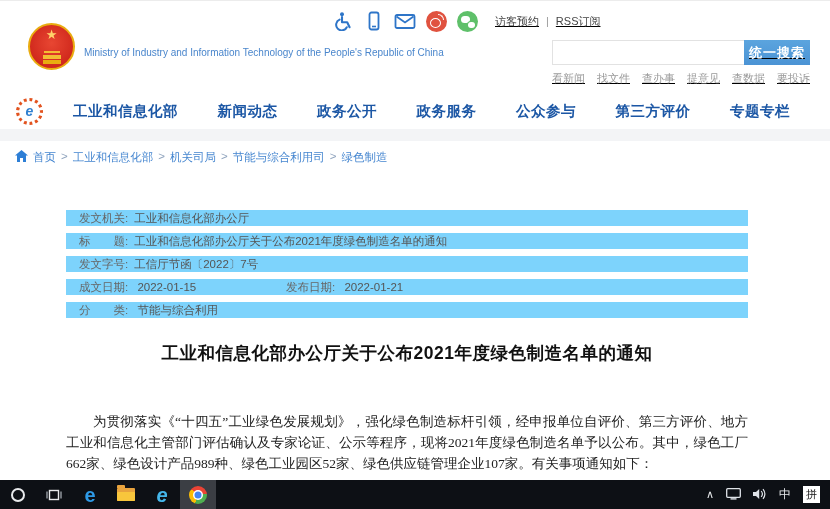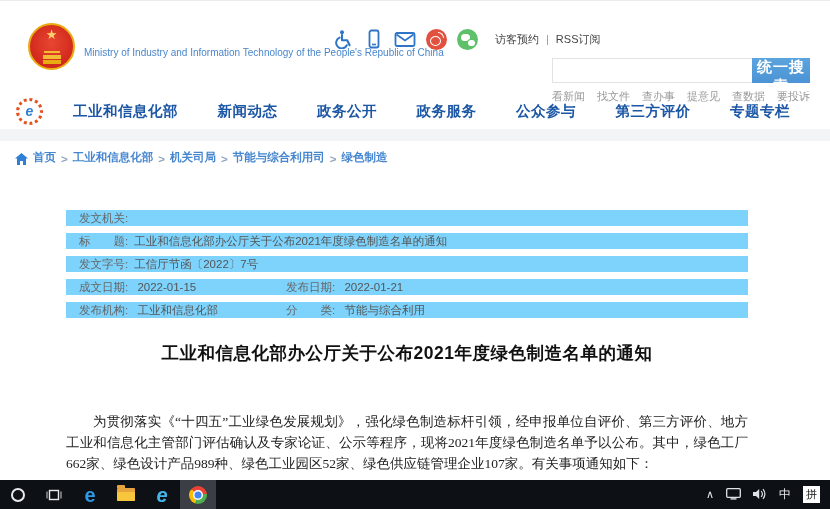--- a/index.html
+++ b/index.html
@@ -11,49 +11,49 @@
   
   .site-header { position:relative; height:92px; background:#fff; }
   .brand { position:absolute; left:28px; top:22px; display:flex; align-items:center; }
   .emblem { width:47px; height:47px; border-radius:50%; background:radial-gradient(circle at 50% 42%, #e84632 0%, #d0281c 72%); border:2px solid #e9ac10; position:relative; flex:none; }
   .emblem .star { position:absolute; top:3px; left:50%; transform:translateX(-50%); color:#ffd36b; font-size:13px; line-height:13px; }
   .emblem .gate { position:absolute; bottom:9px; left:50%; transform:translateX(-50%); width:18px; height:4px; background:#f3bd33; box-shadow:0 -5px 0 -1px #f3bd33, 0 5px 0 0 #e9ac10; }
   .brand-text { margin-left:9px; }
   .site-title { font-size:25px; font-weight:bold; color:#1c57a5; letter-spacing:1px; line-height:28px; }
   .site-subtitle { font-size:10px; color:#4a86cc; margin-top:12px; }
 
-  .header-right { position:absolute; right:20px; top:26px; width:258px; }
+  .header-right { position:absolute; right:20px; top:8px; width:258px;text-decoration:underline; }
   .icons-row { display:flex; align-items:center; justify-content:flex-start; height:24px; gap:9px; margin-left:-220px; width:478px; }
   .hicon { display:inline-flex; align-items:center; justify-content:center; width:22px; height:22px; cursor:pointer; }
   .weibo-badge { width:21px; height:21px; border-radius:50%; background:#e0523f; position:relative; }
   .weibo-badge::after { content:""; position:absolute; left:4px; top:7px; width:9px; height:8px; border:1.6px solid #fff; border-radius:50%; }
   .weibo-badge::before { content:""; position:absolute; right:3px; top:3px; width:5px; height:5px; border-top:1.5px solid #fff; border-right:1.5px solid #fff; border-radius:0 6px 0 0; }
   .wechat-badge { width:21px; height:21px; border-radius:50%; background:#5fc06a; position:relative; }
   .wechat-badge::before { content:""; position:absolute; left:4px; top:5px; width:9px; height:7px; background:#fff; border-radius:4px; }
   .wechat-badge::after { content:""; position:absolute; right:3px; bottom:4px; width:7px; height:6px; background:#fff; border-radius:3px; box-shadow:0 0 0 1px #5fc06a; }
   .top-text-links { margin-left:8px; font-size:11px; color:#444; white-space:nowrap; display:flex; gap:7px; align-items:center; }
   .top-text-links a { color:#444; text-decoration:none; cursor:pointer; }
   .top-text-links .sep { color:#999; }
 
   .search-row { display:flex; margin-top:7px; height:25px; width:258px; }
   .search-input { flex:1; border:1px solid #e2e2e2; border-right:none; background:#fff; outline:none; padding:0 8px; font-size:12px; }
-  .search-btn { width:58px; background:linear-gradient(#5ba4de,#4b93d4); color:#fff; border:none; font-size:15px; font-weight:bold; cursor:pointer; letter-spacing:1px; }
+  .search-btn { width:66px; background:linear-gradient(#5ba4de,#4b93d4); color:#fff; border:none; font-size:13px; font-weight:bold; cursor:pointer; letter-spacing:1px; }
   .quick-links { display:flex; justify-content:space-between; margin-top:6px; font-size:11px; color:#999; }
   .quick-links a { color:#999; text-decoration:none; cursor:pointer; }
 
   
   .main-nav { height:36px; display:flex; align-items:center; padding:0 28px 0 16px; background:#fff; }
   .gear-logo { width:27px; height:27px; border-radius:50%; border:3px dotted #e2531f; display:flex; align-items:center; justify-content:center; font-weight:bold; font-style:italic; color:#2e7fd0; font-size:14px; flex:none; margin-right:30px; }
   .nav-items { flex:1; display:flex; justify-content:space-between; padding-right:12px; }
   .nav-items a { font-size:14.5px; font-weight:bold; color:#1c57a5; text-decoration:none; cursor:pointer; letter-spacing:0.5px; }
 
   .gray-band { height:12px; background:#f3f4f6; }
 
   
-  .breadcrumb { display:flex; align-items:flex-end; padding:9px 0 10px 15px; font-size:11.5px; color:#4586d0;font-weight:bold; }
+  .breadcrumb { display:flex; align-items:flex-start; padding:9px 0 10px 15px; font-size:11.5px; color:#4586d0; }
   .breadcrumb .crumb { color:#4586d0; text-decoration:none; cursor:pointer; }
   .breadcrumb .bc-sep { color:#8fa3bd; margin:0 5px; }
   .home-ic { margin-right:5px; display:inline-flex; }
 
   
   .content { width:682px; margin:35px 0 0 66px; }
   .meta-table { width:100%; }
   .meta-row { background:#7dd3fc; height:16px; line-height:16px; margin-bottom:7px; padding-left:13px; font-size:11.5px; color:#5e5e5e; display:flex; }
   .meta-row .pair1 { width:207px; flex:none; }
   .meta-row .lbl { color:#666; margin-right:6px; white-space:pre; }
@@ -178,44 +178,41 @@
       <span class="bc-sep">&gt;</span>
       <a class="crumb">节能与综合利用司</a>
       <span class="bc-sep">&gt;</span>
       <a class="crumb">绿色制造</a>
     </div>
 
     <main class="content">
       <div class="meta-table">
         <div class="meta-row">
           <span class="lbl">发文机关:</span>
+          <span class="val">工业和信息化部办公厅</span>
         </div>
         <div class="meta-row">
           <span class="lbl">标　　题:</span>
           <span class="val">工业和信息化部办公厅关于公布2021年度绿色制造名单的通知</span>
         </div>
         <div class="meta-row">
           <span class="lbl">发文字号:</span>
           <span class="val">工信厅节函〔2022〕7号</span>
         </div>
         <div class="meta-row">
           <span class="pair1">
             <span class="lbl">成文日期:</span>
             <span class="val">2022-01-15</span>
           </span>
           <span class="pair2">
             <span class="lbl">发布日期:</span>
             <span class="val">2022-01-21</span>
           </span>
         </div>
         <div class="meta-row">
-          <span class="pair1">
-            <span class="lbl">发布机构:</span>
-            <span class="val">工业和信息化部</span>
-          </span>
           <span class="pair2">
             <span class="lbl">分　　类:</span>
             <span class="val">节能与综合利用</span>
           </span>
         </div>
       </div>
 
       <h1 class="article-title">工业和信息化部办公厅关于公布2021年度绿色制造名单的通知</h1>
 
       <div class="article-body">

